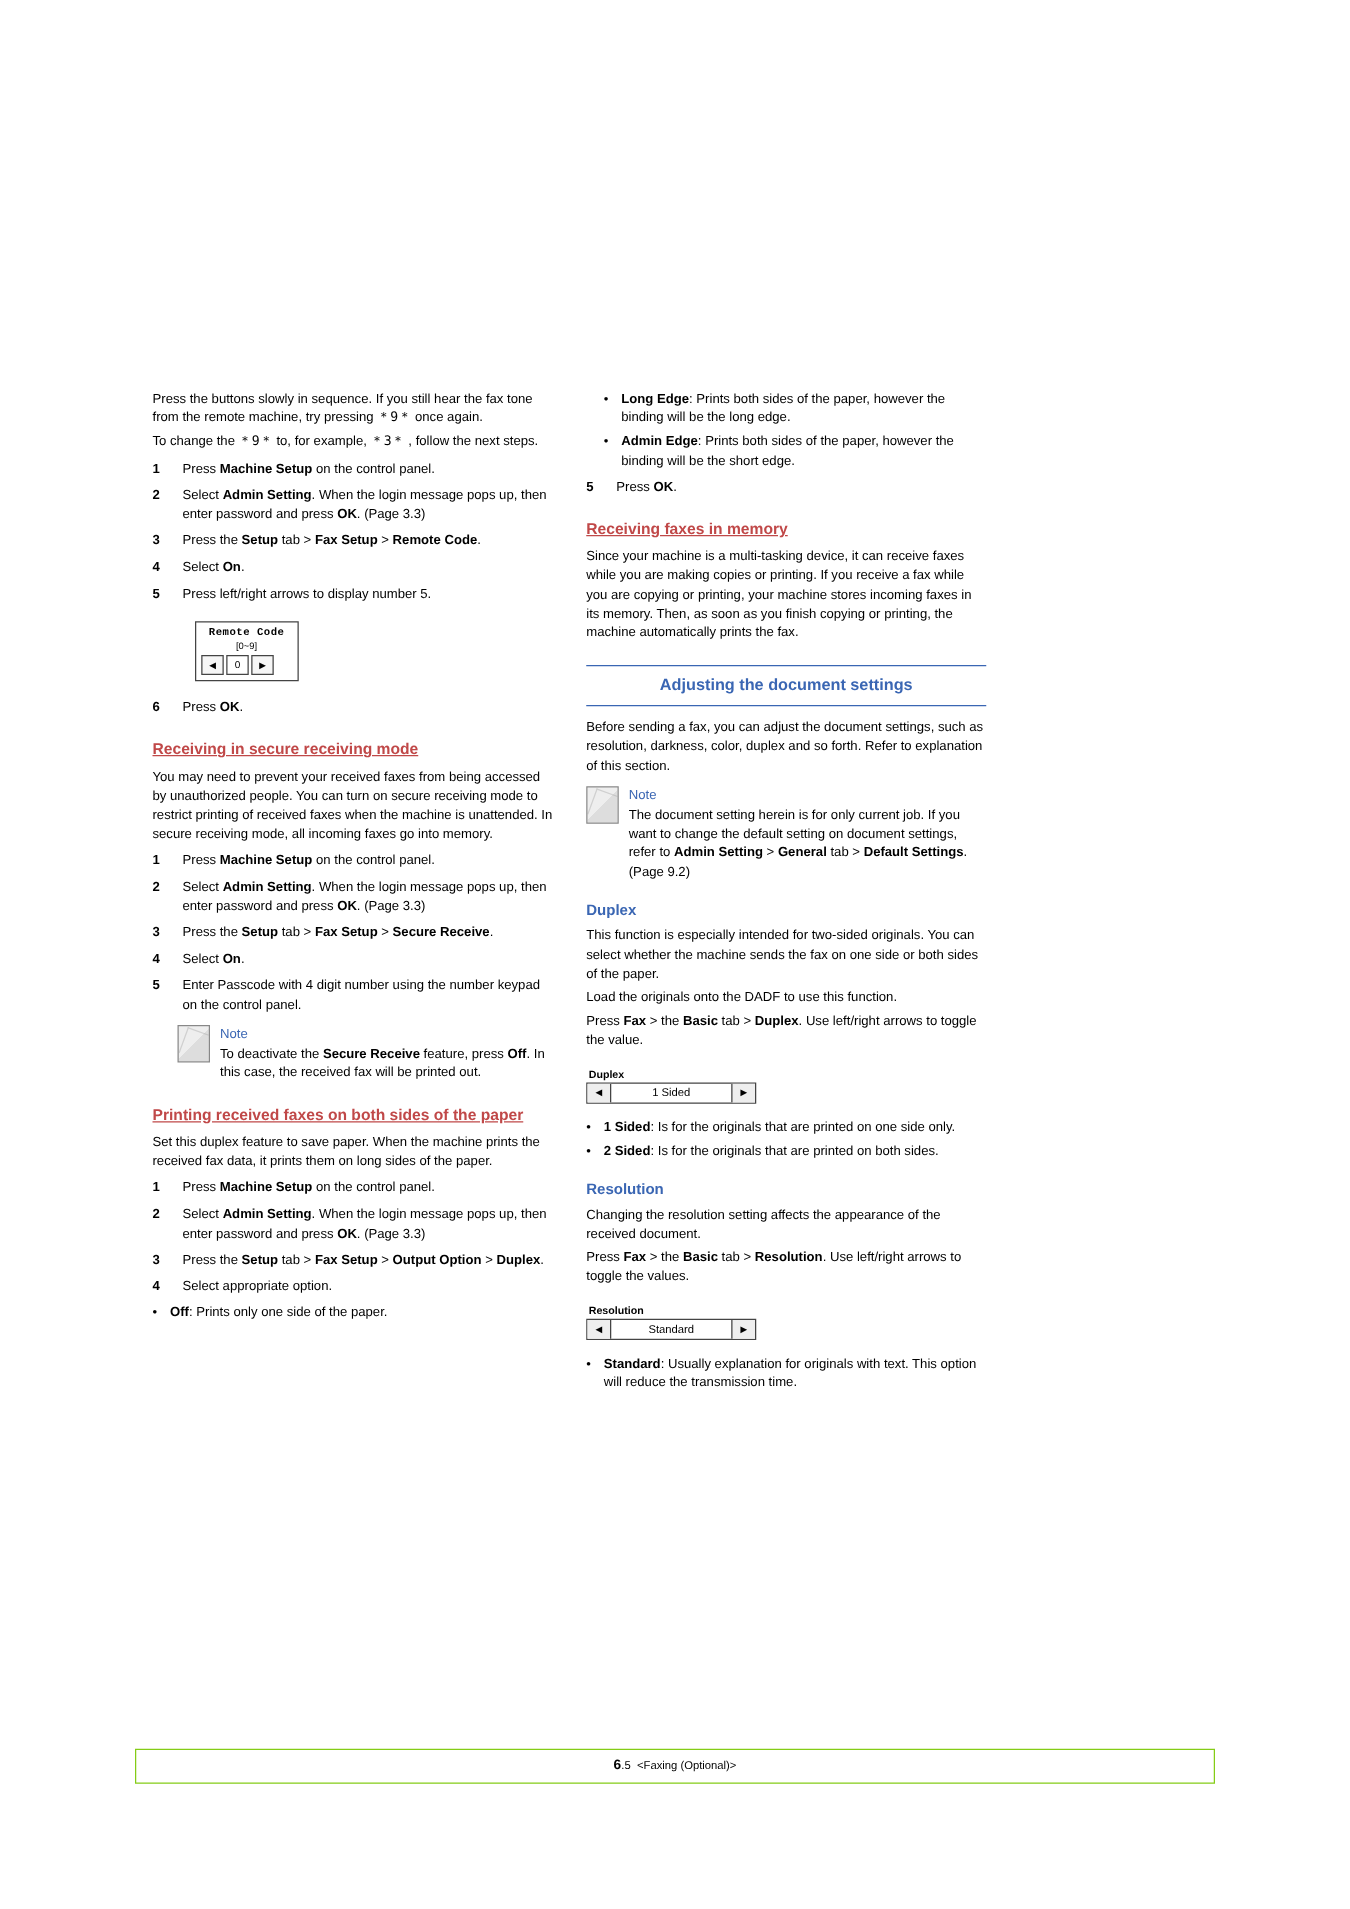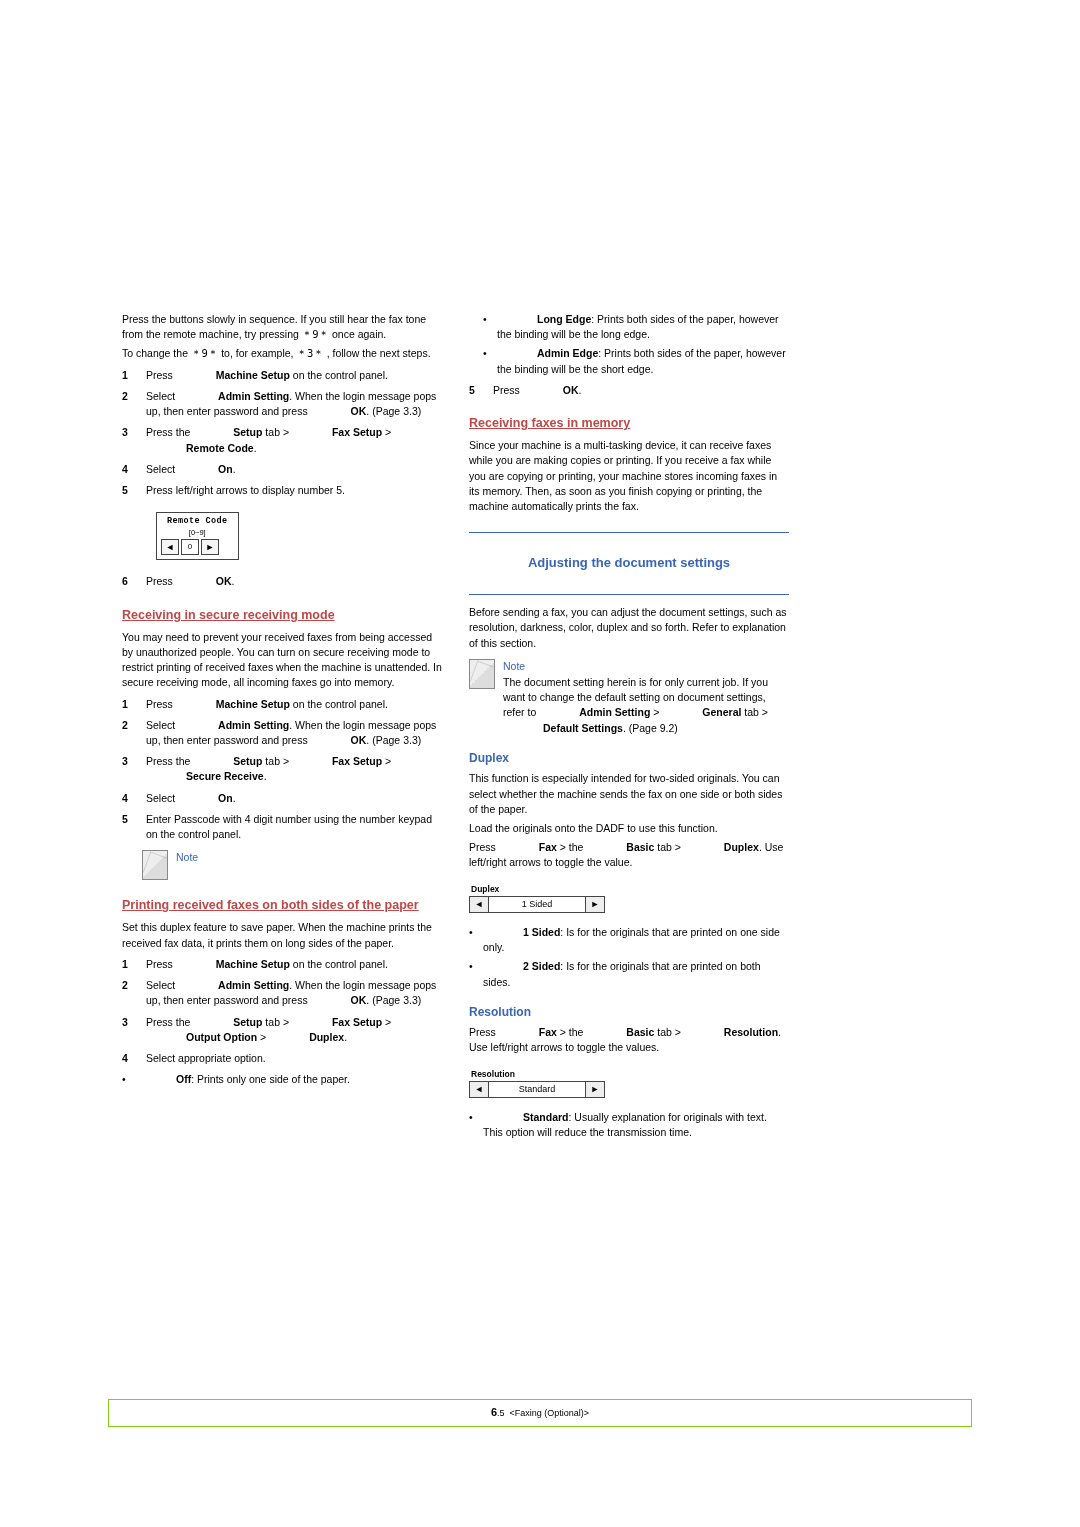--- a/index.html
+++ b/index.html
@@ -27,21 +27,21 @@
   }
   .col-left { flex: 0 0 320px; }
   .col-right { flex: 0 0 320px; }
   h1.section-banner {
     font-size: 13px;
     font-weight: bold;
     color: #3a66b3;
     text-align: center;
     border-top: 1.5px solid #3a66b3;
     border-bottom: 1.5px solid #3a66b3;
-    padding: 21px 0;
+    padding: 6px 0;
     margin: 18px 0 10px 0;
   }
   h2.subhead-red {
     font-size: 12.5px;
     font-weight: bold;
     color: #c04848;
     margin: 16px 0 6px 0;
     text-decoration: underline;
   }
   h3.subhead-blue {
@@ -157,21 +157,21 @@
     font-size: 9px;
     background: #eee;
   }
   .ui-spin-row .arrow:last-child { border-right: none; border-left: 1px solid #444; }
   .ui-spin-row .val {
     min-width: 80px;
     font-size: 9px;
     display: flex; align-items: center; justify-content: center;
     padding: 1px 8px;
   }
-  b { font-weight: bold; margin-left: 40px; }
+  b { font-weight: bold; }
   .footer {
     position: absolute;
     left: 108px; right: 108px;
     bottom: 100px;
     border: 1px solid #84cc16;
     padding: 5px 0;
     text-align: center;
     font-size: 9px;
   }
   .footer strong { font-size: 11px; }
@@ -250,20 +250,21 @@
       </div>
       <div class="step">
         <div class="step-num">5</div>
         <div class="step-txt">Enter Passcode with 4 digit number using the number keypad on the control panel.</div>
       </div>
 
       <div class="note-box">
         <div class="note-icon"></div>
         <div class="note-body">
           <div class="note-title">Note</div>
+          <div><span>To deactivate the </span><b>Secure Receive</b><span> feature, press </span><b>Off</b><span>. In this case, the received fax will be printed out.</span></div>
         </div>
       </div>
 
       <h2 class="subhead-red">Printing received faxes on both sides of the paper</h2>
       <p>Set this duplex feature to save paper. When the machine prints the received fax data, it prints them on long sides of the paper.</p>
 
       <div class="step">
         <div class="step-num">1</div>
         <div class="step-txt"><span>Press </span><b>Machine Setup</b><span> on the control panel.</span></div>
       </div>
@@ -333,20 +334,21 @@
       <div class="bullet">
         <div class="dot">•</div>
         <div><b>1 Sided</b><span>: Is for the originals that are printed on one side only.</span></div>
       </div>
       <div class="bullet">
         <div class="dot">•</div>
         <div><b>2 Sided</b><span>: Is for the originals that are printed on both sides.</span></div>
       </div>
 
       <h3 class="subhead-blue">Resolution</h3>
+      <p>Changing the resolution setting affects the appearance of the received document.</p>
       <p><span>Press </span><b>Fax</b><span> &gt; the </span><b>Basic</b><span> tab &gt; </span><b>Resolution</b><span>. Use left/right arrows to toggle the values.</span></p>
 
       <div class="ui-spin">
         <div class="ui-spin-title">Resolution</div>
         <div class="ui-spin-row">
           <div class="arrow">◄</div>
           <div class="val">Standard</div>
           <div class="arrow">►</div>
         </div>
       </div>

